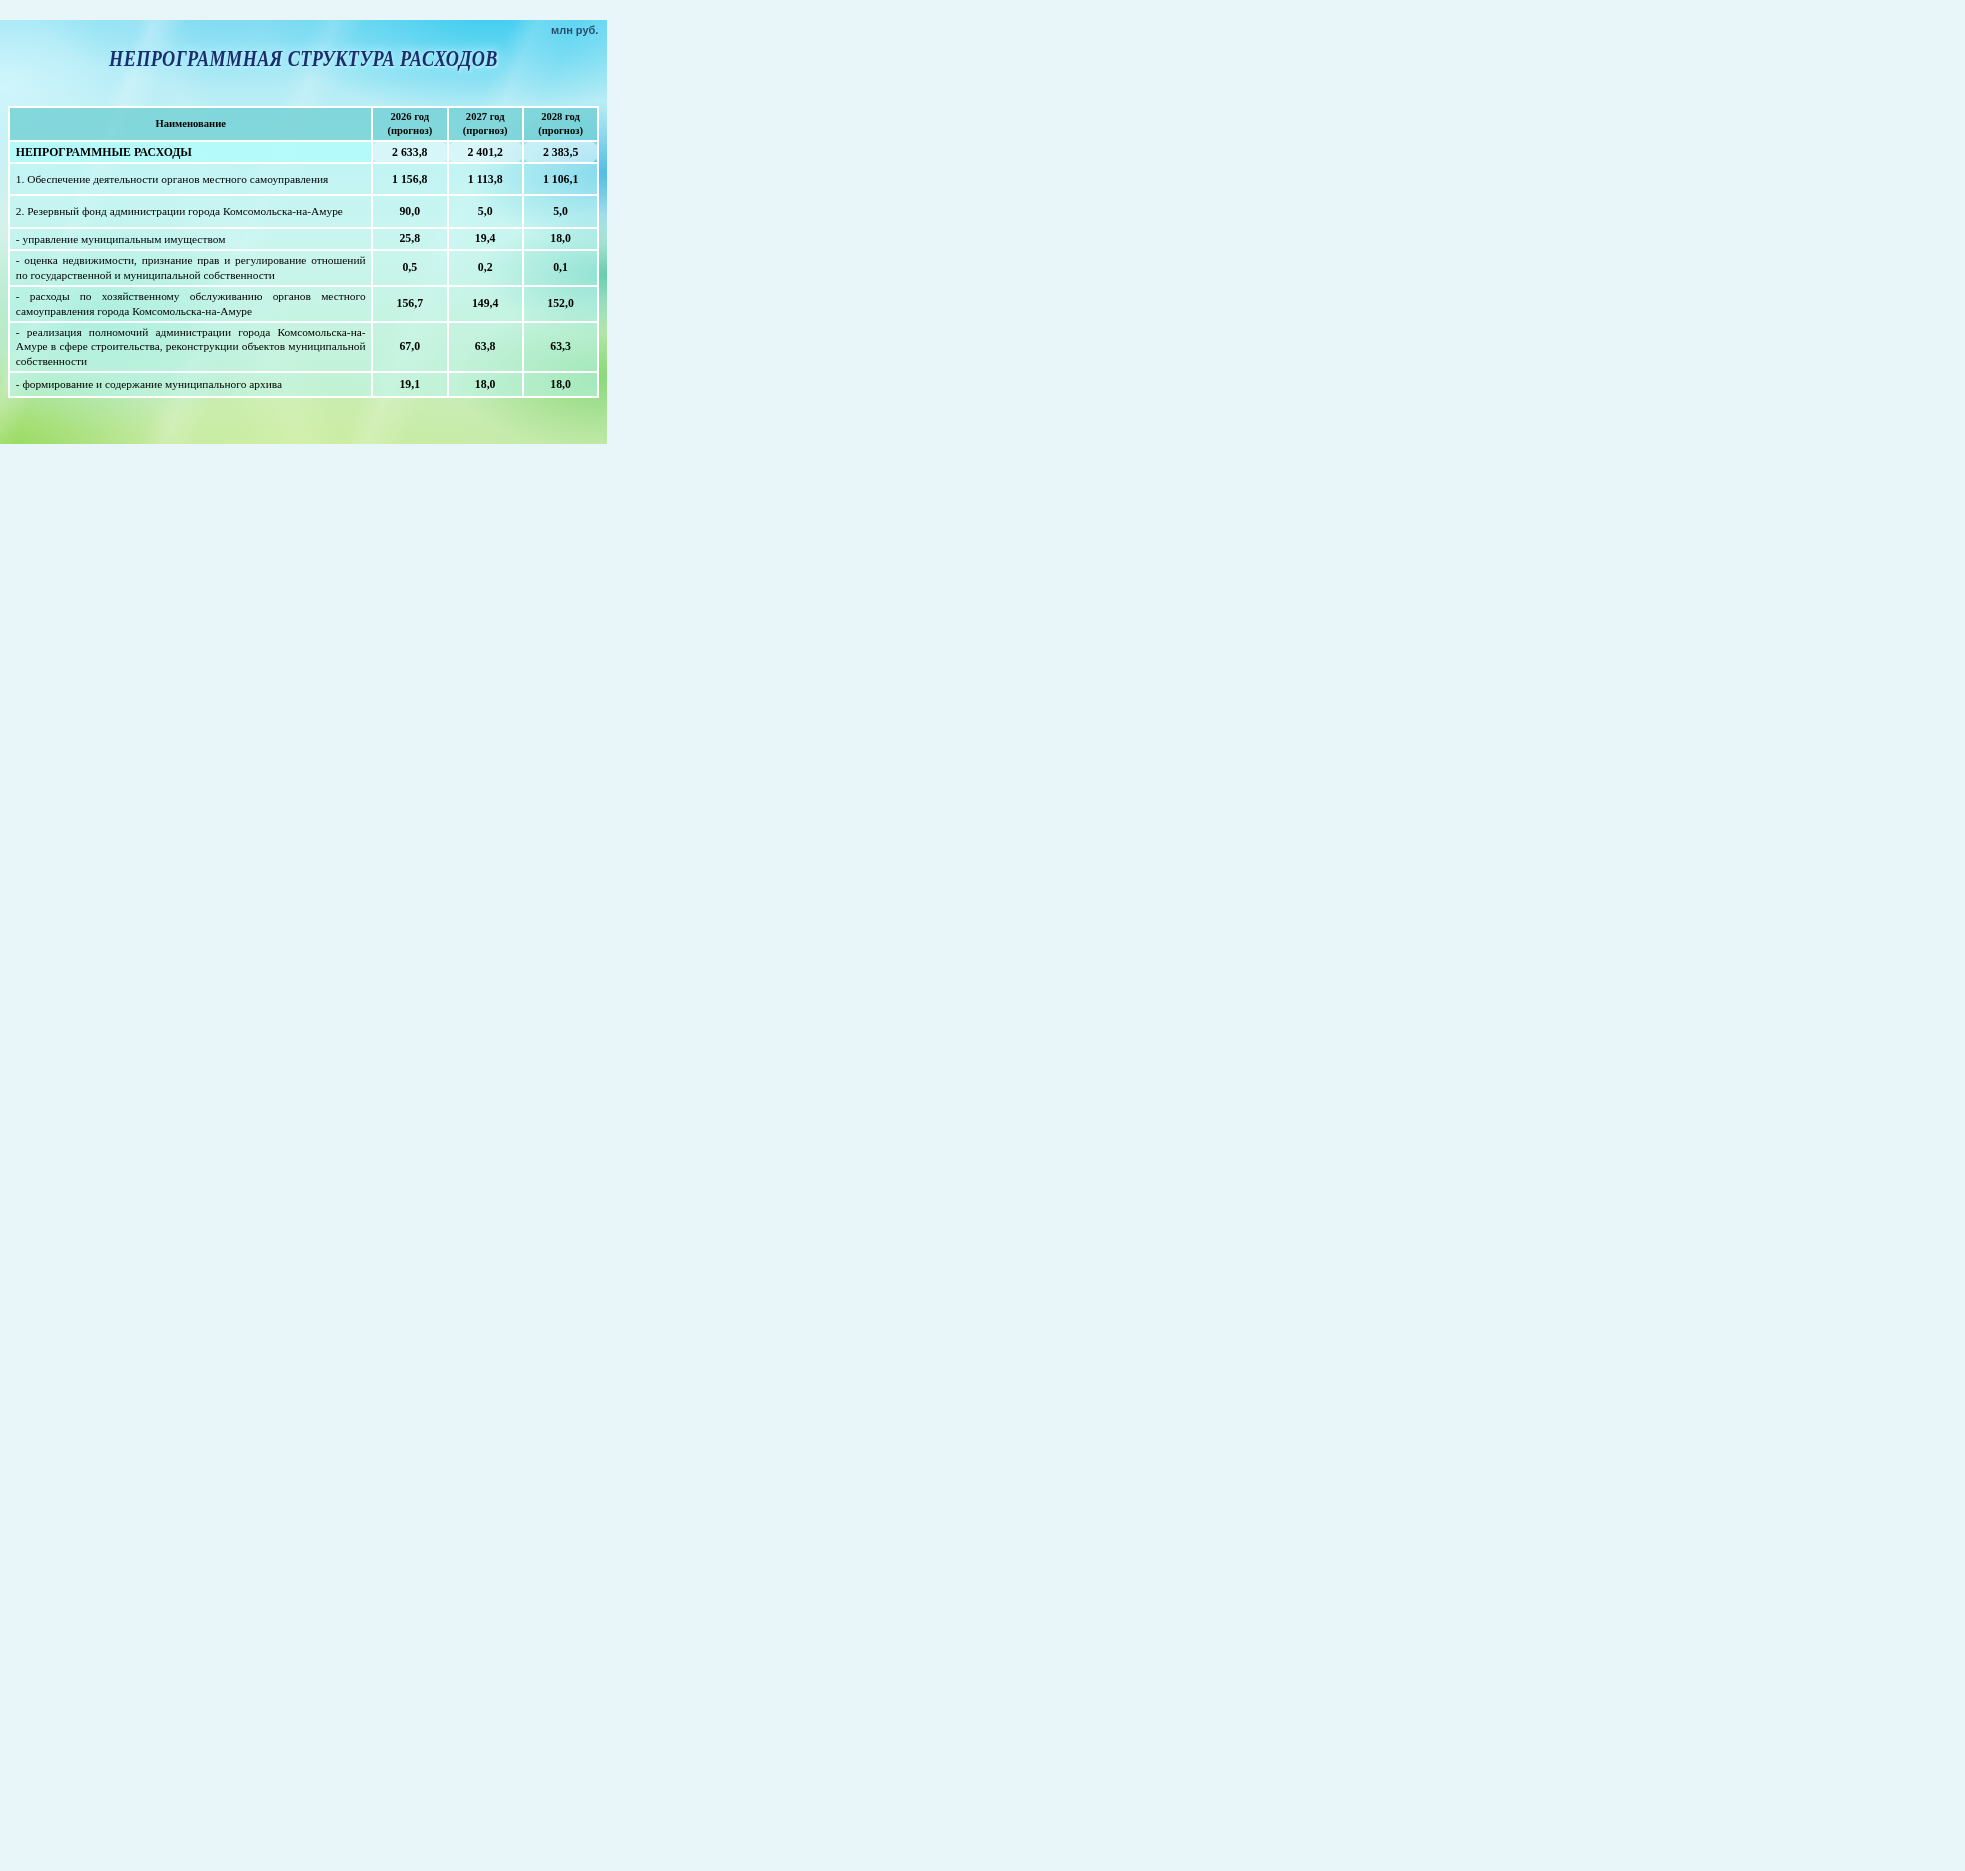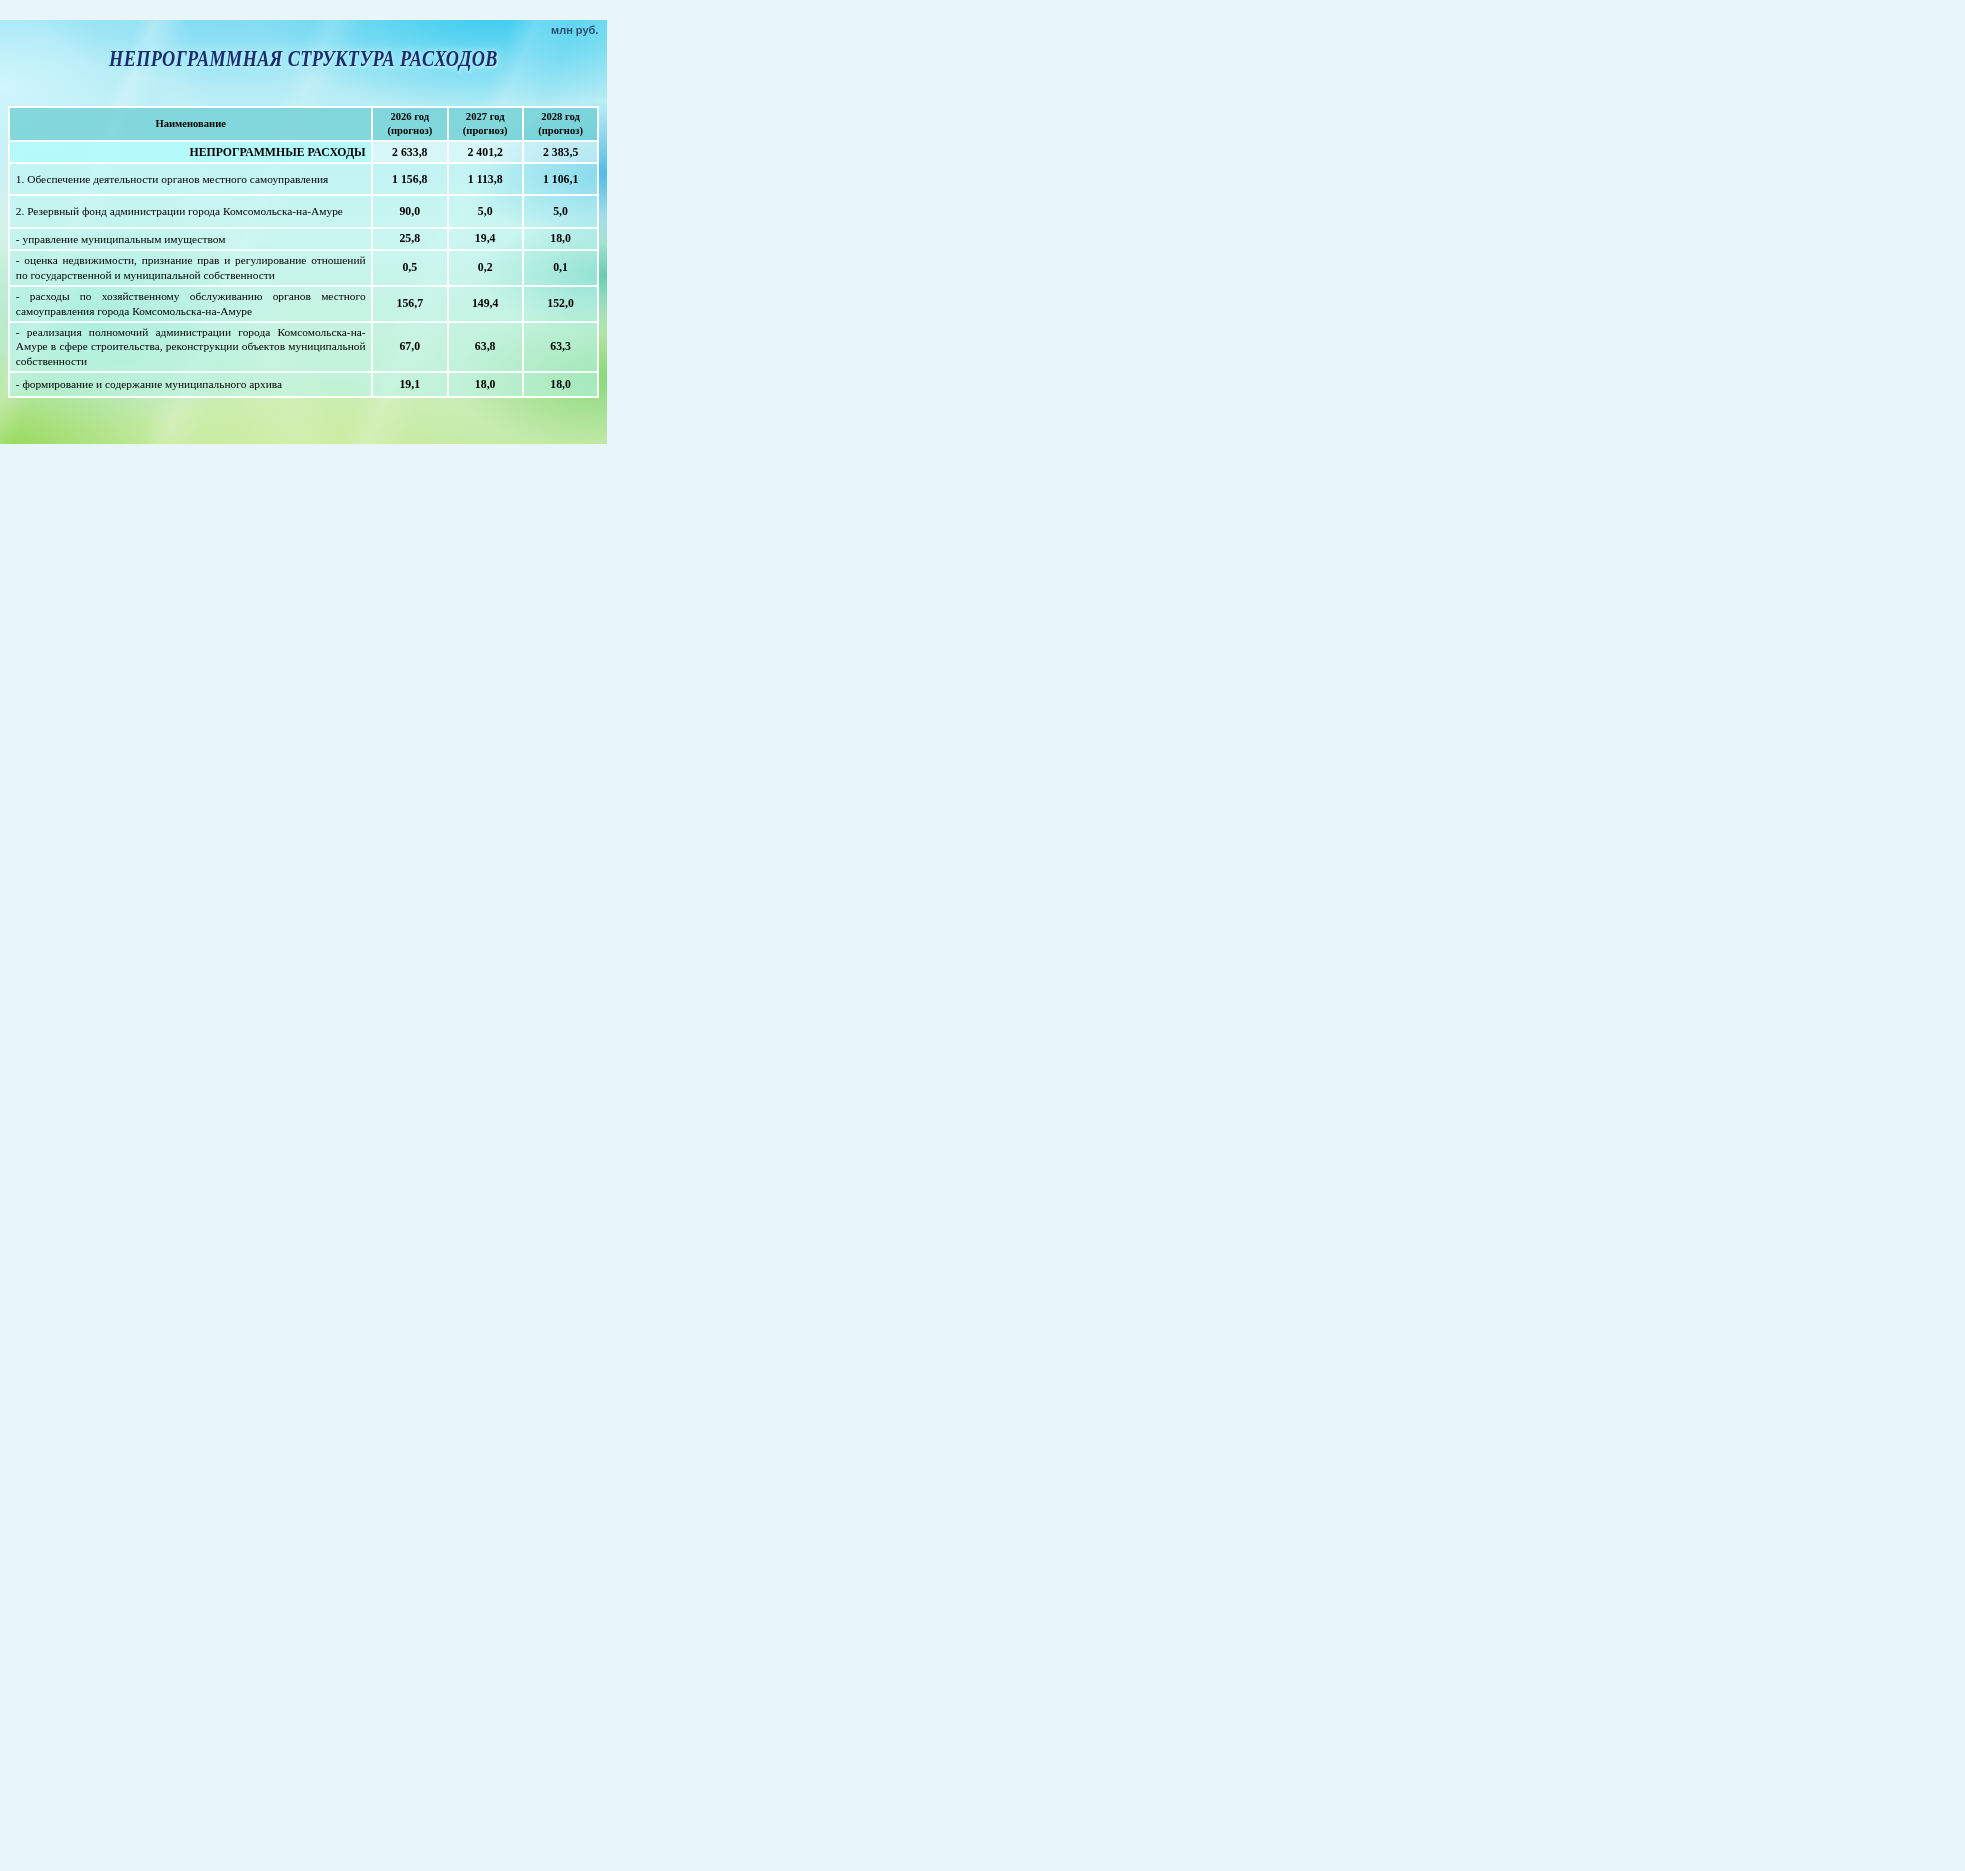--- a/index.html
+++ b/index.html
@@ -113,33 +113,34 @@
     font-weight: normal;
     line-height: 1.28;
     padding: 2.4px 5.5px;
     text-align: left;
   }
   td.name-cell.justify { text-align: justify; }
   tr.row-total td.name-cell {
     background: rgba(176,252,252,0.85);
     font-weight: bold;
     font-size: 11.8px;
-    text-align: right;
+    text-align: left;
   }
 
   td.value-cell {
     background: rgba(185,248,246,0.5);
     font-size: 11.8px;
     font-weight: bold;
     text-align: center;
     padding: 1.6px 2.4px;
     white-space: nowrap;
   }
   tr.row-total td.value-cell {
     background: rgba(226,250,252,0.62);
+    border-radius: 9px;
   }
 </style>
 </head>
 <body>
 
 <div class="slide">
 
   <div class="unit-label">млн руб.</div>
 
   <h1 class="page-title">НЕПРОГРАММНАЯ СТРУКТУРА РАСХОДОВ</h1>

